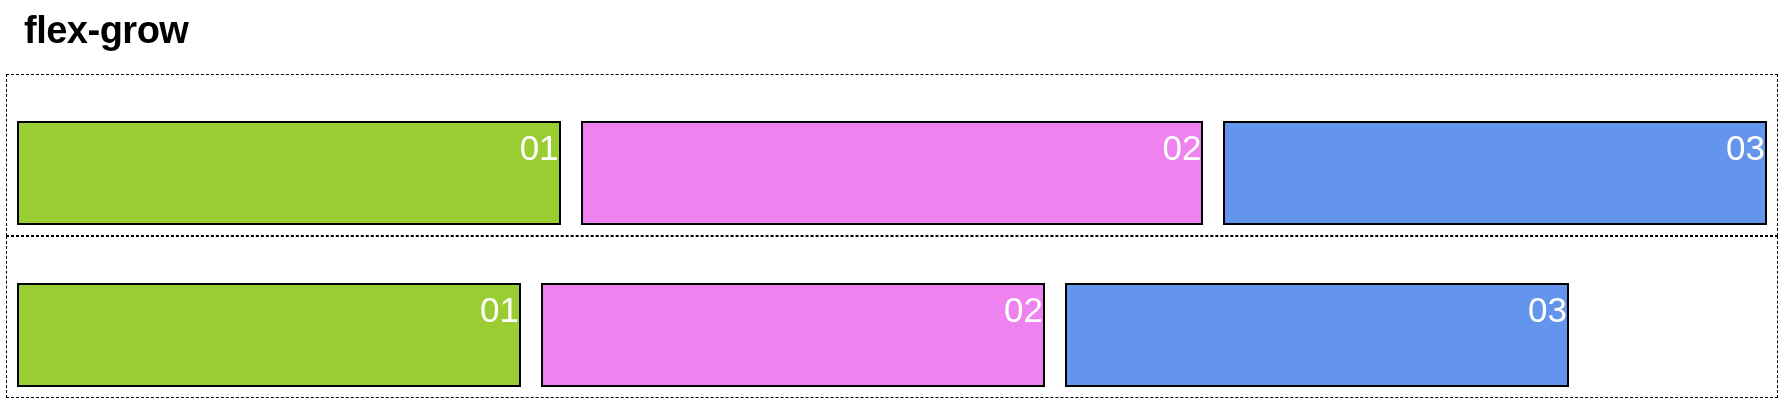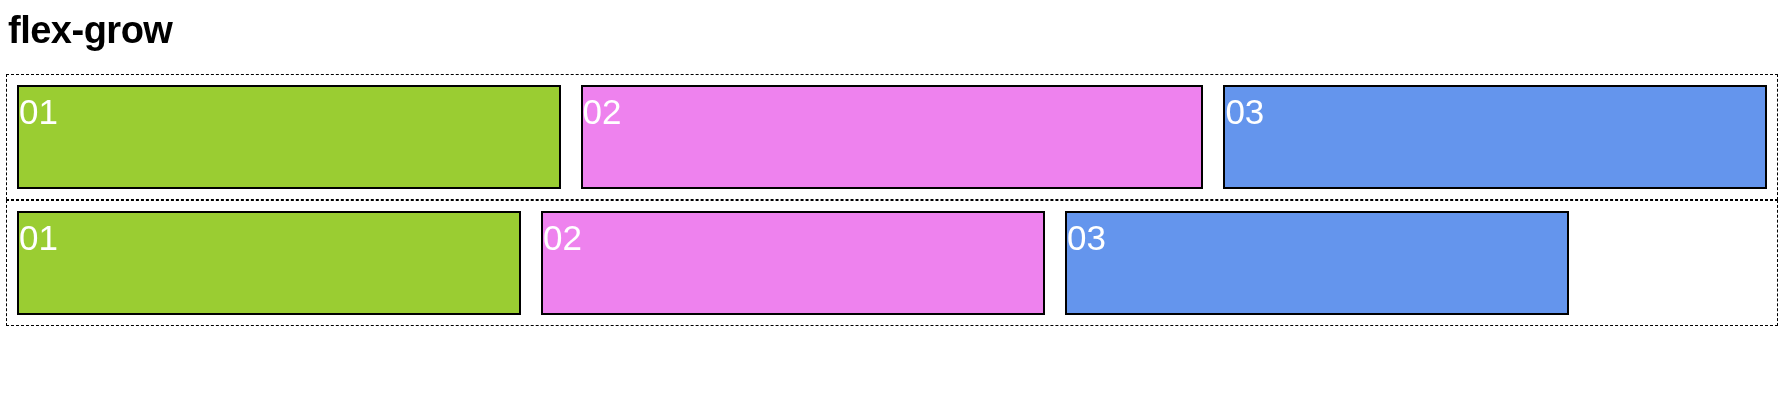--- a/index.html
+++ b/index.html
@@ -10,21 +10,21 @@
   }
   .page {
     width: 1772px;
     padding: 4px 8px 4px 6px;
   }
   .demo-heading {
     font-size: 38px;
     line-height: 44px;
     font-weight: 700;
     color: #000000;
-    margin: 22px 0 22px 2px;
+    margin: 22px 0 22px 18px;
     letter-spacing: -0.5px;
   }
   .demo-heading.first {
     margin-top: 4px;
   }
   .flex-container {
     border: 1px dashed #000000;
     padding: 10px;
     display: flex;
     gap: 20px;
@@ -32,22 +32,23 @@
     width: 100%;
   }
   .flex-item {
     box-sizing: content-box;
     width: 500px;
     height: 100px;
     border: 2px solid #000000;
     color: #ffffff;
     font-size: 35px;
     line-height: 1.4;
-    text-align: left;
+    text-align: right;
     flex-shrink: 1;
+    margin-top: 36px;
   }
   .grow-row .flex-item.pos-1 { flex-grow: 1; }
   .grow-row .flex-item.pos-2 { flex-grow: 3; }
   .grow-row .flex-item.pos-3 { flex-grow: 1; }
   .shrink-row .flex-item { flex-grow: 0; }
 </style>
 </head>
 <body>
 
 <div class="page">

